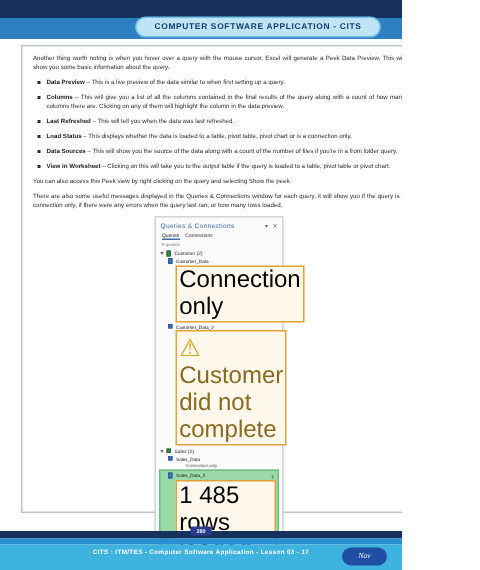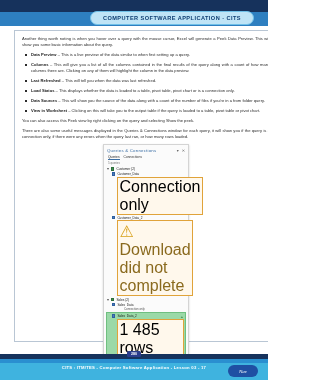--- a/index.html
+++ b/index.html
@@ -180,21 +180,21 @@
           <span class="hl-box">Connection only</span>
         </div>
 
         <div class="qc-item">
           <div class="qc-item-row">
             <span class="sq-icon blue"></span>
             <span>Customer_Data_2</span>
           </div>
         </div>
         <div class="hl-row">
-          <span class="hl-box warn"><span class="wicon">⚠</span> <span>Download did not complete</span></span>
+          <span class="hl-box warn"><span class="wicon">⚠</span> <span>Customer did not complete</span></span>
         </div>
 
         <div class="qc-group">
           <span class="tri open"></span>
           <span class="sq-icon"></span>
           <span>Sales (2)</span>
         </div>
 
         <div class="qc-item">
           <div class="qc-item-row">

